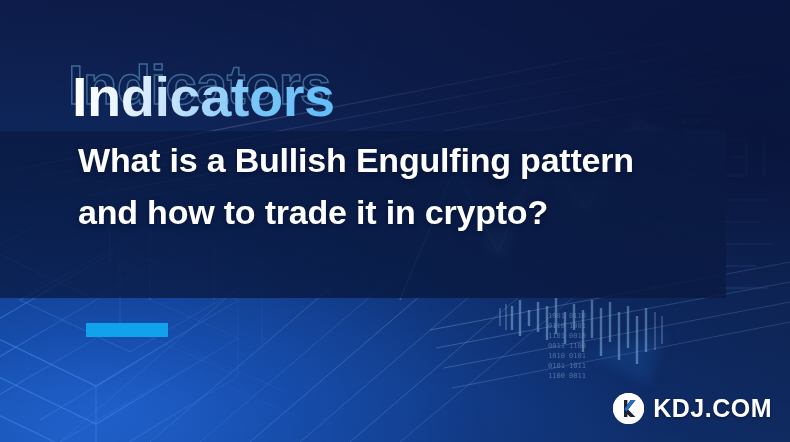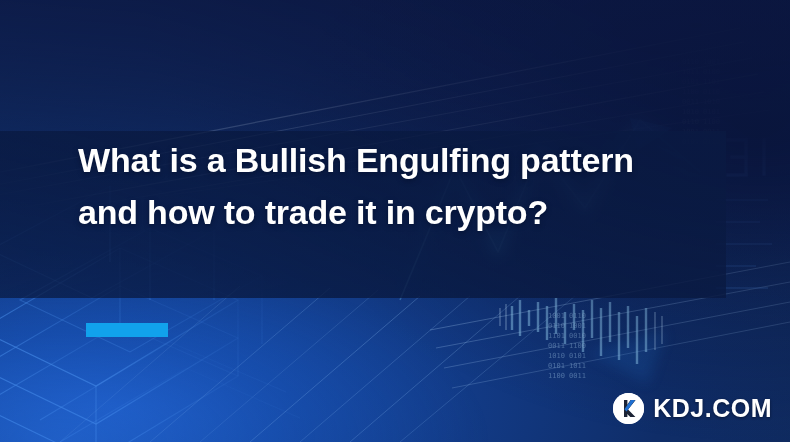--- a/index.html
+++ b/index.html
@@ -246,20 +246,24 @@
       <text x="548" y="378">1100 0011</text>
     </g>
   </svg>
 
   <div class="bg-topdark"></div>
   <div class="bg-rightdark"></div>
   <div class="bg-bottomglow"></div>
 
   <div class="panel"></div>
 
+  <div class="kicker-wrap">
+    <div class="kicker-ghost">Indicators</div>
+    <div class="kicker">Indicators</div>
+  </div>
 
   <div class="headline">What is a Bullish Engulfing pattern and how to trade it in crypto?</div>
 
   <div class="accent-bar"></div>
 
   <div class="logo">
     <span class="logo-mark">
       <svg width="31" height="31" viewBox="0 0 31 31" aria-hidden="true">
         <circle cx="15.5" cy="15.5" r="15.5" fill="#ffffff"></circle>
         <path d="M11 7 L11 24 L14.4 24 L14.4 7 Z" fill="#1b2335"></path>

